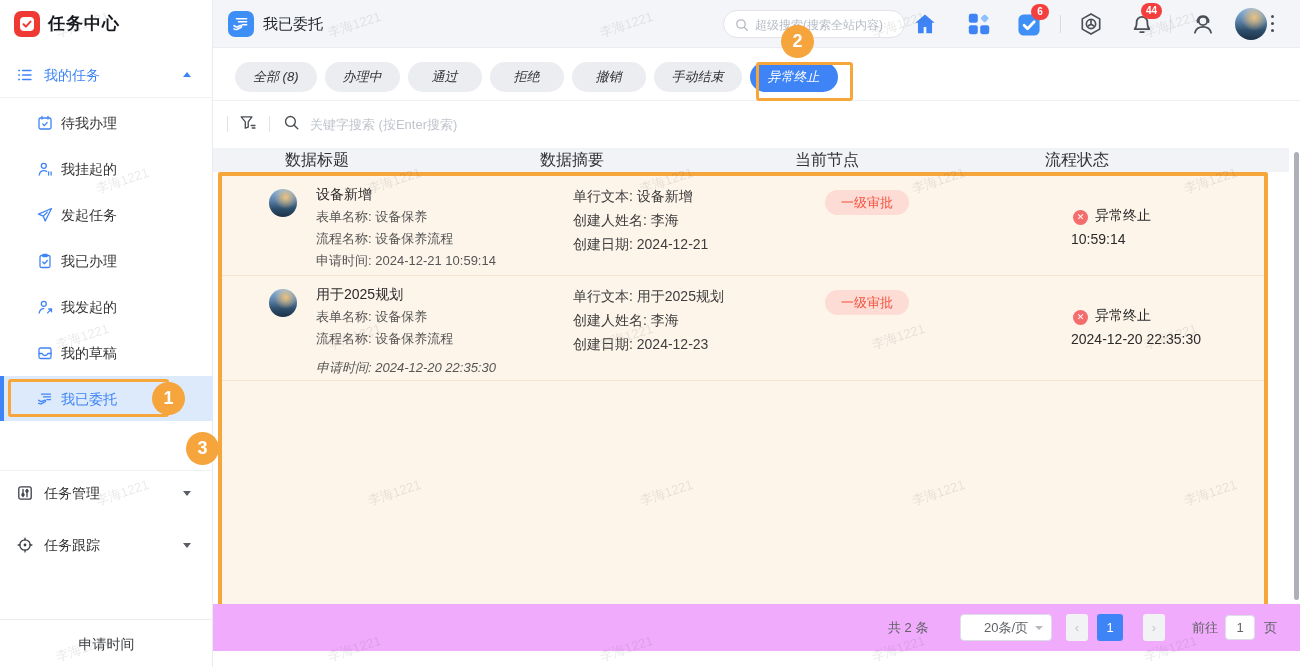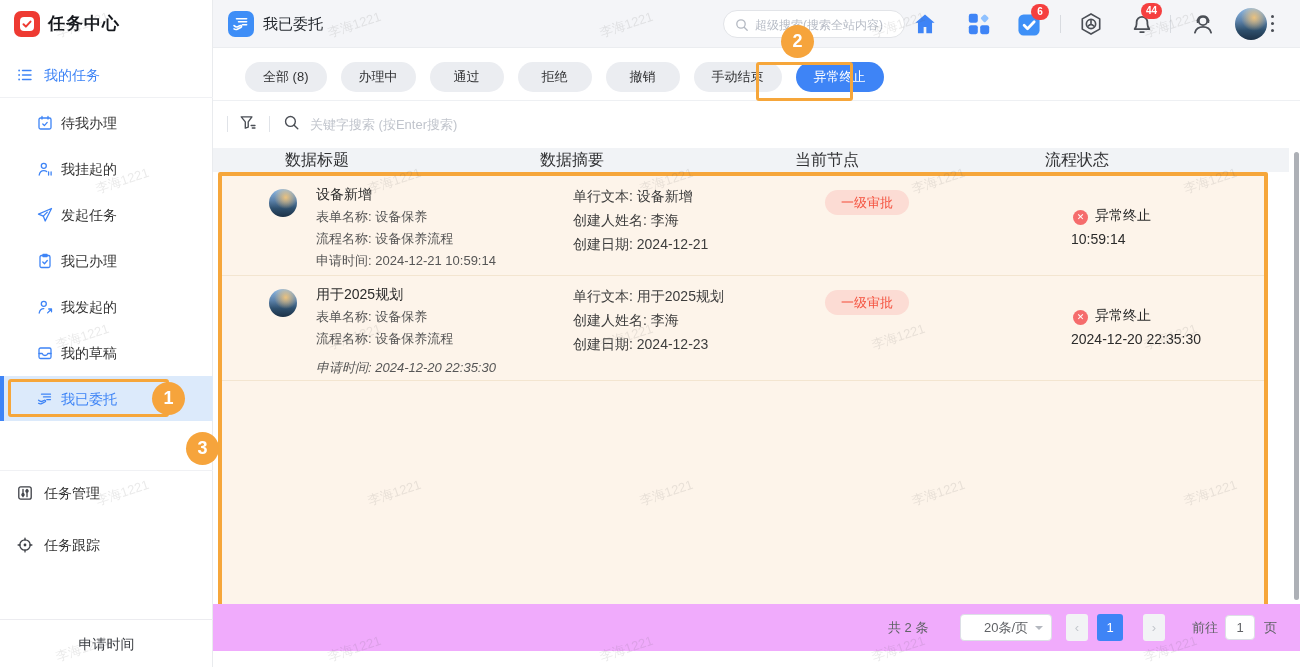--- a/index.html
+++ b/index.html
@@ -6,21 +6,21 @@
   #app{position:relative;width:1300px;height:667px;background:#fff;overflow:hidden;
        font-family:"Liberation Sans","DejaVu Sans",sans-serif;color:#333;}
 
   
   #sidebar{position:absolute;left:0;top:0;width:213px;height:667px;background:#fff;border-right:1px solid #e9ebee;box-sizing:border-box;}
   #logo-row{position:absolute;left:0;top:0;width:213px;height:48px;}
   #logo{position:absolute;left:14px;top:11px;width:26px;height:26px;background:#ee3a32;border-radius:7px;}
   #logo .inner{position:absolute;left:6px;top:6px;width:14px;height:14px;background:#fff;border-radius:4px;}
   #logo svg{position:absolute;left:2px;top:2px;}
   #app-title{position:absolute;left:48px;top:0;line-height:48px;font-size:17px;font-weight:bold;color:#15181d;letter-spacing:1px;}
-  .group-row{position:absolute;left:0;width:213px;height:34px;line-height:34px;font-size:14px;cursor:pointer;padding-left:48px;}
+  .group-row{position:absolute;left:0;width:213px;height:34px;line-height:34px;font-size:14px;cursor:pointer;}
   .group-row .gicon{position:absolute;left:17px;top:9px;width:16px;height:16px;}
   .group-row .glabel{position:absolute;left:44px;}
   .caret-up{position:absolute;right:22px;top:14px;width:0;height:0;border-left:4px solid transparent;border-right:4px solid transparent;border-bottom:5px solid #3e84f6;}
   .caret-dn{position:absolute;right:22px;top:15px;width:0;height:0;border-left:4px solid transparent;border-right:4px solid transparent;border-top:5px solid #5a5e66;}
   .side-div{position:absolute;left:0;width:213px;height:1px;background:#f0f1f4;}
   .nav-item{position:absolute;left:0;width:213px;height:46px;cursor:pointer;}
   .nav-item .nicon{position:absolute;left:37px;top:15px;width:16px;height:16px;color:#3e84f6;}
   .nav-item .nlabel{position:absolute;left:61px;top:0;line-height:46px;font-size:14px;color:#333;}
   .nav-item.active{background:#dceafb;height:45px;}
   .nav-item.active .nlabel{color:#3e84f6;}
@@ -39,21 +39,21 @@
   .tb-icon{position:absolute;top:12px;width:24px;height:24px;cursor:pointer;}
   .tb-div{position:absolute;top:15px;width:1px;height:18px;background:#d8dbe0;}
   .tb-badge{position:absolute;height:16px;min-width:8px;padding:0 5px;border-radius:8px;background:#f53f3f;color:#fff;font-size:10px;line-height:16px;text-align:center;font-weight:bold;}
   #avatar{position:absolute;left:1022px;top:8px;width:32px;height:32px;border-radius:50%;
      background:radial-gradient(circle at 60% 30%,rgba(250,200,120,.9),rgba(250,200,120,0) 45%),linear-gradient(180deg,#8db9e6 0%,#5d83ab 40%,#2e4f6c 70%,#1c3147 100%);cursor:pointer;}
   #kebab{position:absolute;left:1053px;top:14px;width:14px;height:20px;cursor:pointer;}
   #kebab::before{content:"";position:absolute;left:5px;top:1px;width:3px;height:3px;border-radius:50%;background:#4b4f56;box-shadow:0 7px 0 #4b4f56,0 14px 0 #4b4f56;}
 
   
   #content{position:absolute;left:213px;top:48px;width:1087px;height:619px;background:#fff;}
-  #pills{position:absolute;left:32px;top:14px;display:flex;gap:14px;}
+  #pills{position:absolute;left:22px;top:14px;display:flex;gap:8px;font-style:italic;}
   .pill{height:30px;line-height:30px;padding:0 18px;min-width:38px;text-align:center;background:#ebedf1;border-radius:16px;font-size:13px;color:#303133;cursor:pointer;white-space:nowrap;}
   .pill.active{background:#3e84f6;color:#fff;}
   #pills-div{position:absolute;left:0;top:52px;width:1087px;height:1px;background:#eef0f3;}
   .vdiv{position:absolute;top:68px;width:1px;height:16px;background:#e0e3e8;}
   #funnel{position:absolute;left:26px;top:66px;width:18px;height:18px;cursor:pointer;}
   #kw-search-icon{position:absolute;left:70px;top:66px;width:17px;height:17px;}
   #kw-input{position:absolute;left:95px;top:62px;width:320px;height:26px;border:none;outline:none;font-size:13px;color:#606266;background:transparent;font-family:inherit;}
   #kw-input::placeholder{color:#c0c4cc;}
   #thead{position:absolute;left:0;top:100px;width:1076px;height:24px;background:#f1f3f6;}
   .th{position:absolute;top:0;line-height:24px;font-size:16px;color:#303133;}

